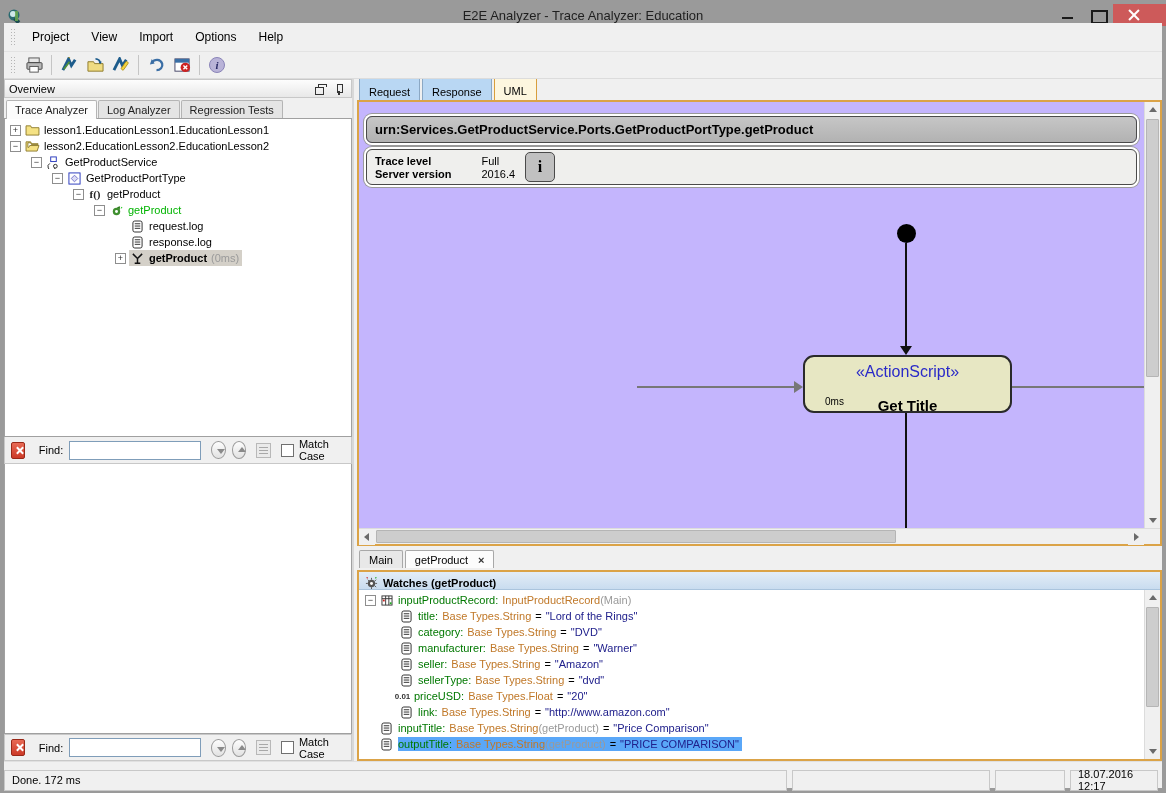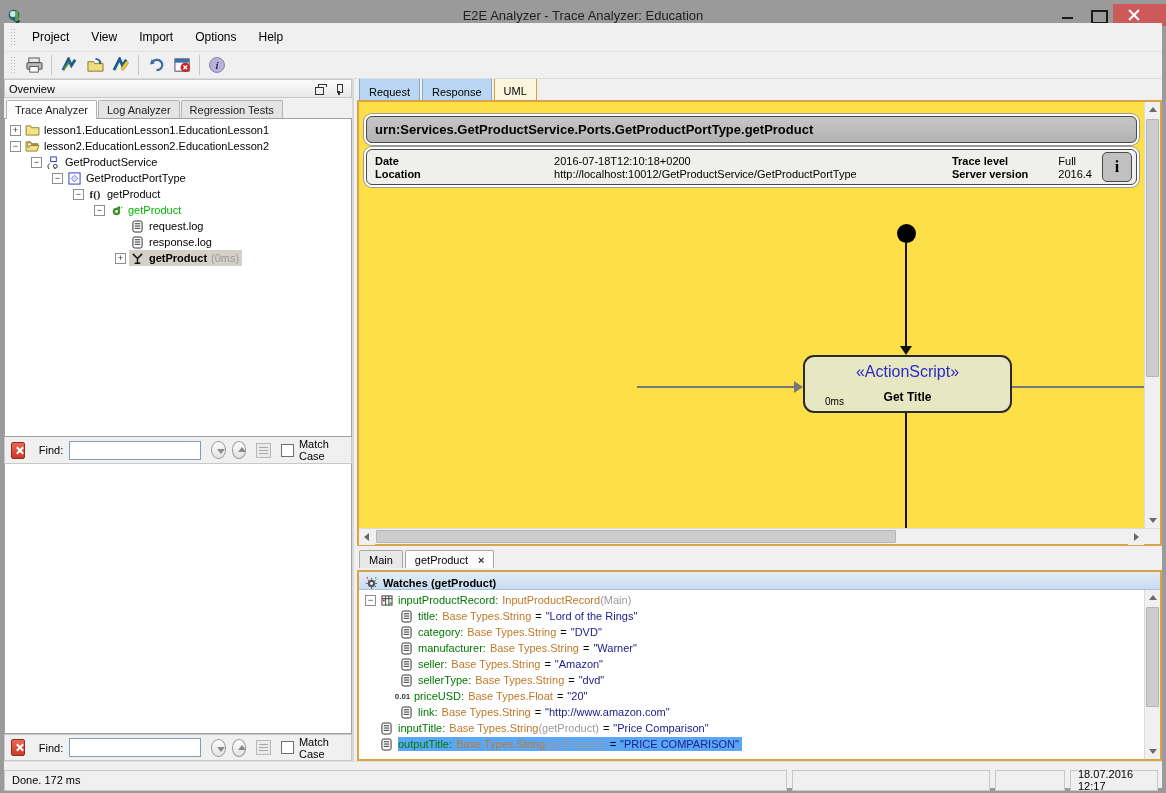--- a/index.html
+++ b/index.html
@@ -70,38 +70,38 @@
   .checkbox { width:13px; height:13px; border:1px solid #707070; background:#fff; margin-right:5px; flex:none; }
   .white-box { flex:1; background:#fff; border:1px solid #a0a0a0; border-top:none; }
 
   
   .right-col { flex:1; display:flex; flex-direction:column; overflow:hidden; padding-left:3px; }
   .rtabs { height:21px; display:flex; align-items:flex-end; padding-left:2px; }
   .rtab { padding:15px 9px 2px; font-size:11px; border:1px solid #8ba8c4; border-bottom:none; border-radius:2px 2px 0 0; background:#b9d7f3; margin-right:2px; }
   .rtab.active { background:#fdf6df; border-color:#d89e3c; position:relative; z-index:2; padding-bottom:3px; }
   .uml-panel { height:446px; border:2px solid #dba347; background:#f0f0f0; display:flex; flex-direction:column; }
   .uml-body { flex:1; display:flex; overflow:hidden; }
-  .canvas { flex:1; background:#fde047; position:relative; overflow:hidden; }
+  .canvas { flex:1; background:#c4b5fd; position:relative; overflow:hidden; }
 
   .urn-box { position:absolute; left:7px; right:7px; top:14px; height:27px; background:linear-gradient(#c6c6c6,#b2b2b2); border:1px solid #4a4a4a; border-radius:6px; box-shadow:0 0 0 2px #fff, 0 0 0 3px #9a9a9a; display:flex; align-items:center; padding:0 8px; font-weight:bold; font-size:13px; }
   .info-box { position:absolute; left:7px; right:7px; top:47px; height:36px; background:#efefed; border:1px solid #4a4a4a; border-radius:6px; box-shadow:0 0 0 2px #fff, 0 0 0 3px #9a9a9a; display:flex; align-items:center; padding:2px 4px 2px 8px; font-size:11px; }
   .info-grid { display:grid; grid-template-columns:auto auto; column-gap:38px; row-gap:1px; flex:1; }
   .info-grid .lab { font-weight:bold; }
   .info-right { display:grid; grid-template-columns:auto auto; column-gap:30px; row-gap:1px; margin-right:10px; text-align:left; }
   .info-right .lab { font-weight:bold; }
   .i-btn { width:30px; height:30px; background:#c0c0c0; border:1px solid #4a4a4a; border-radius:5px; font:bold 16px "Liberation Serif",serif; text-align:center; line-height:28px; }
 
   .start-node { position:absolute; left:538px; top:122px; width:19px; height:19px; border-radius:50%; background:#000; }
   .vline { position:absolute; width:2px; background:#111; }
   .hline { position:absolute; height:2px; background:#777; }
   .arrow-down { position:absolute; border-left:6px solid transparent; border-right:6px solid transparent; border-top:9px solid #111; }
   .arrow-right { position:absolute; border-top:6px solid transparent; border-bottom:6px solid transparent; border-left:9px solid #777; }
   .action-box { position:absolute; left:444px; top:253px; width:209px; height:58px; background:#e7e7c3; border:2px solid #2a2a2a; border-radius:11px; text-align:center; padding-top:6px; }
   .stereotype { color:#2a2ac8; font-size:16px; }
-  .action-name { font-weight:bold; font-size:12px; margin-top:9px; }
+  .action-name { font-weight:bold; font-size:15px; margin-top:16px; }
   .duration { position:absolute; left:20px; bottom:4px; font-size:10px; }
   .pin-label { position:absolute; left:101px; top:274px; width:177px; height:22px; background:#c9c9ec; border:1px solid #26264a; display:flex; align-items:center; justify-content:center; font-weight:bold; font-size:11px; text-decoration:underline; }
 
   
   .vscroll { width:16px; background:#f0f0f0; border-left:1px solid #dcdcdc; position:relative; flex:none; }
   .hscroll { height:16px; background:#f0f0f0; border-top:1px solid #dcdcdc; position:relative; flex:none; }
   .sb-btn { position:absolute; width:16px; height:16px; background:#f0f0f0; }
   .sb-btn::after { content:""; position:absolute; }
   .sb-up { top:0; } .sb-up::after { left:4px; top:5px; border-left:4px solid transparent; border-right:4px solid transparent; border-bottom:5px solid #6a6a6a; }
   .sb-dn { bottom:0; } .sb-dn::after { left:4px; top:6px; border-left:4px solid transparent; border-right:4px solid transparent; border-top:5px solid #6a6a6a; }
@@ -360,26 +360,20 @@
         <div class="rtab active">UML</div>
       </div>
 
       <div class="uml-panel">
         <div class="uml-body">
           <div class="canvas">
 
             <div class="urn-box">urn:Services.GetProductService.Ports.GetProductPortType.getProduct</div>
 
             <div class="info-box">
-              <div class="info-grid">
-                <div class="lab">Date</div>
-                <div>2016-07-18T12:10:18+0200</div>
-                <div class="lab">Location</div>
-                <div>http://localhost:10012/GetProductService/GetProductPortType</div>
-              </div>
               <div class="info-right">
                 <div class="lab">Trace level</div>
                 <div>Full</div>
                 <div class="lab">Server version</div>
                 <div>2016.4</div>
               </div>
               <div class="i-btn">i</div>
             </div>
 
             <div class="start-node"></div>

